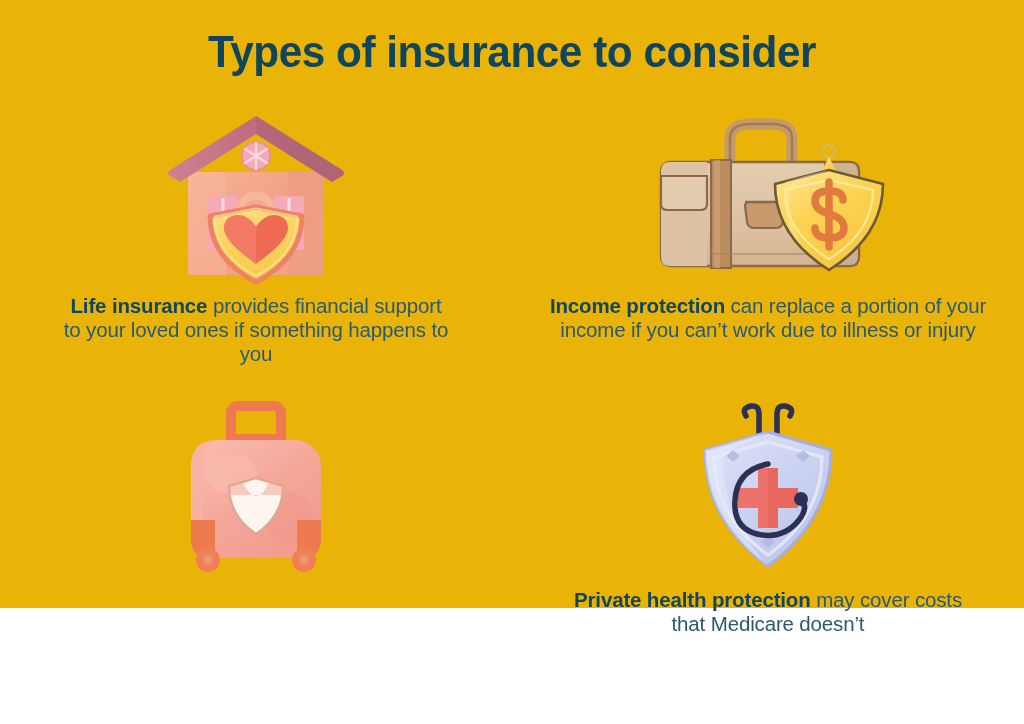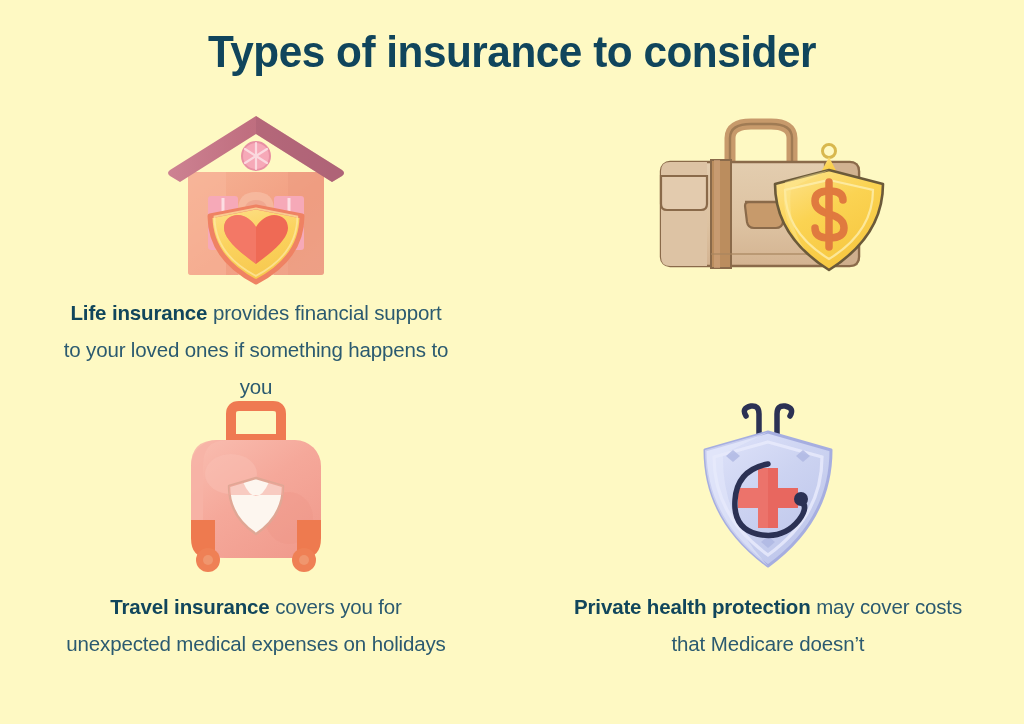--- a/index.html
+++ b/index.html
@@ -11,22 +11,22 @@
     width: 1024px;
     height: 724px;
     overflow: hidden;
     font-family: "Liberation Sans", sans-serif;
     -webkit-font-smoothing: antialiased;
   }
 
   .poster {
     position: relative;
     width: 1024px;
-    height: 724px;
-    background: #fef9c3;
+    height: 608px;
+    background: #eab308;
     box-sizing: border-box;
   }
 
   
   .title {
     position: absolute;
     top: 26px;
     left: 0;
     width: 1024px;
     text-align: center;
@@ -65,21 +65,21 @@
     display: flex;
     justify-content: center;
     align-items: flex-end;
   }
 
   .caption {
     width: 392px;
     text-align: center;
     font-family: "Liberation Sans", sans-serif;
     font-size: 20.5px;
-    line-height: 37px;
+    line-height: 24px;
     color: #2b5a70;
     letter-spacing: -0.15px;
   }
   .caption b {
     color: #11465c;
     font-weight: bold;
   }
 
   
   .card-life .art      { height: 178px; }
@@ -220,20 +220,23 @@
           <path d="M184 66 L238 80 Q238 132 184 166 Q130 132 130 80 Z" fill="url(#goldG)" stroke="#6b5a3a" stroke-width="2.6" stroke-linejoin="round"></path>
           <path d="M184 76 L228 86 Q228 128 184 155 Q140 128 140 86 Z" fill="none" stroke="#fdf0b4" stroke-width="2.2" opacity="0.75"></path>
           <path d="M184 66 L160 72 L140 78 Q134 120 160 146 Q142 120 146 84 Z" fill="#fde994" opacity="0.45"></path>
 
           <g stroke="#e07a3f" stroke-width="7.5" fill="none" stroke-linecap="round">
             <path d="M198 96 Q198 87 184 87 Q170 87 170 97 Q170 106 184 110 Q199 114 199 124 Q199 134 184 134 Q170 134 170 124"></path>
             <line x1="184" y1="78" x2="184" y2="143"></line>
           </g>
         </svg>
       </div>
+      <div class="caption">
+        <b>Income protection</b><span> can replace a portion of your income if you can’t work due to illness or injury</span>
+      </div>
     </div>
 
     <div class="card card-travel">
       <div class="art">
         <svg width="170" height="172" viewBox="0 0 170 172" aria-hidden="true">
           <defs>
             <linearGradient id="caseP" x1="0.1" y1="0" x2="0.9" y2="1">
               <stop offset="0%" stop-color="#f9bcaf"></stop>
               <stop offset="45%" stop-color="#f5a89a"></stop>
               <stop offset="100%" stop-color="#f09a8c"></stop>
@@ -255,23 +258,20 @@
 
           <circle cx="37" cy="160" r="12" fill="#ef8055"></circle>
           <circle cx="133" cy="160" r="12" fill="#ef8055"></circle>
           <circle cx="37" cy="160" r="5" fill="#f09b74" opacity="0.8"></circle>
           <circle cx="133" cy="160" r="5" fill="#f09b74" opacity="0.8"></circle>
 
           <path d="M85 78 L112 86 Q112 116 85 134 Q58 116 58 86 Z" fill="#fdf6ef" stroke="#e0a795" stroke-width="2.4" stroke-linejoin="round"></path>
           <path d="M58 86 L72 82 Q78 96 85 96 Q92 96 98 82 L112 86 Q112 92 112 95 L58 95 Z" fill="#f4a79b" opacity="0.55"></path>
         </svg>
       </div>
-      <div class="caption">
-        <b>Travel insurance</b><span> covers you for unexpected medical expenses on holidays</span>
-      </div>
     </div>
 
     <div class="card card-health">
       <div class="art">
         <svg width="170" height="172" viewBox="0 0 170 172" aria-hidden="true">
           <defs>
             <linearGradient id="shieldBlue" x1="0.1" y1="0" x2="0.85" y2="1">
               <stop offset="0%" stop-color="#dfe3fa"></stop>
               <stop offset="45%" stop-color="#ccd3f1"></stop>
               <stop offset="100%" stop-color="#bcc4ea"></stop>

